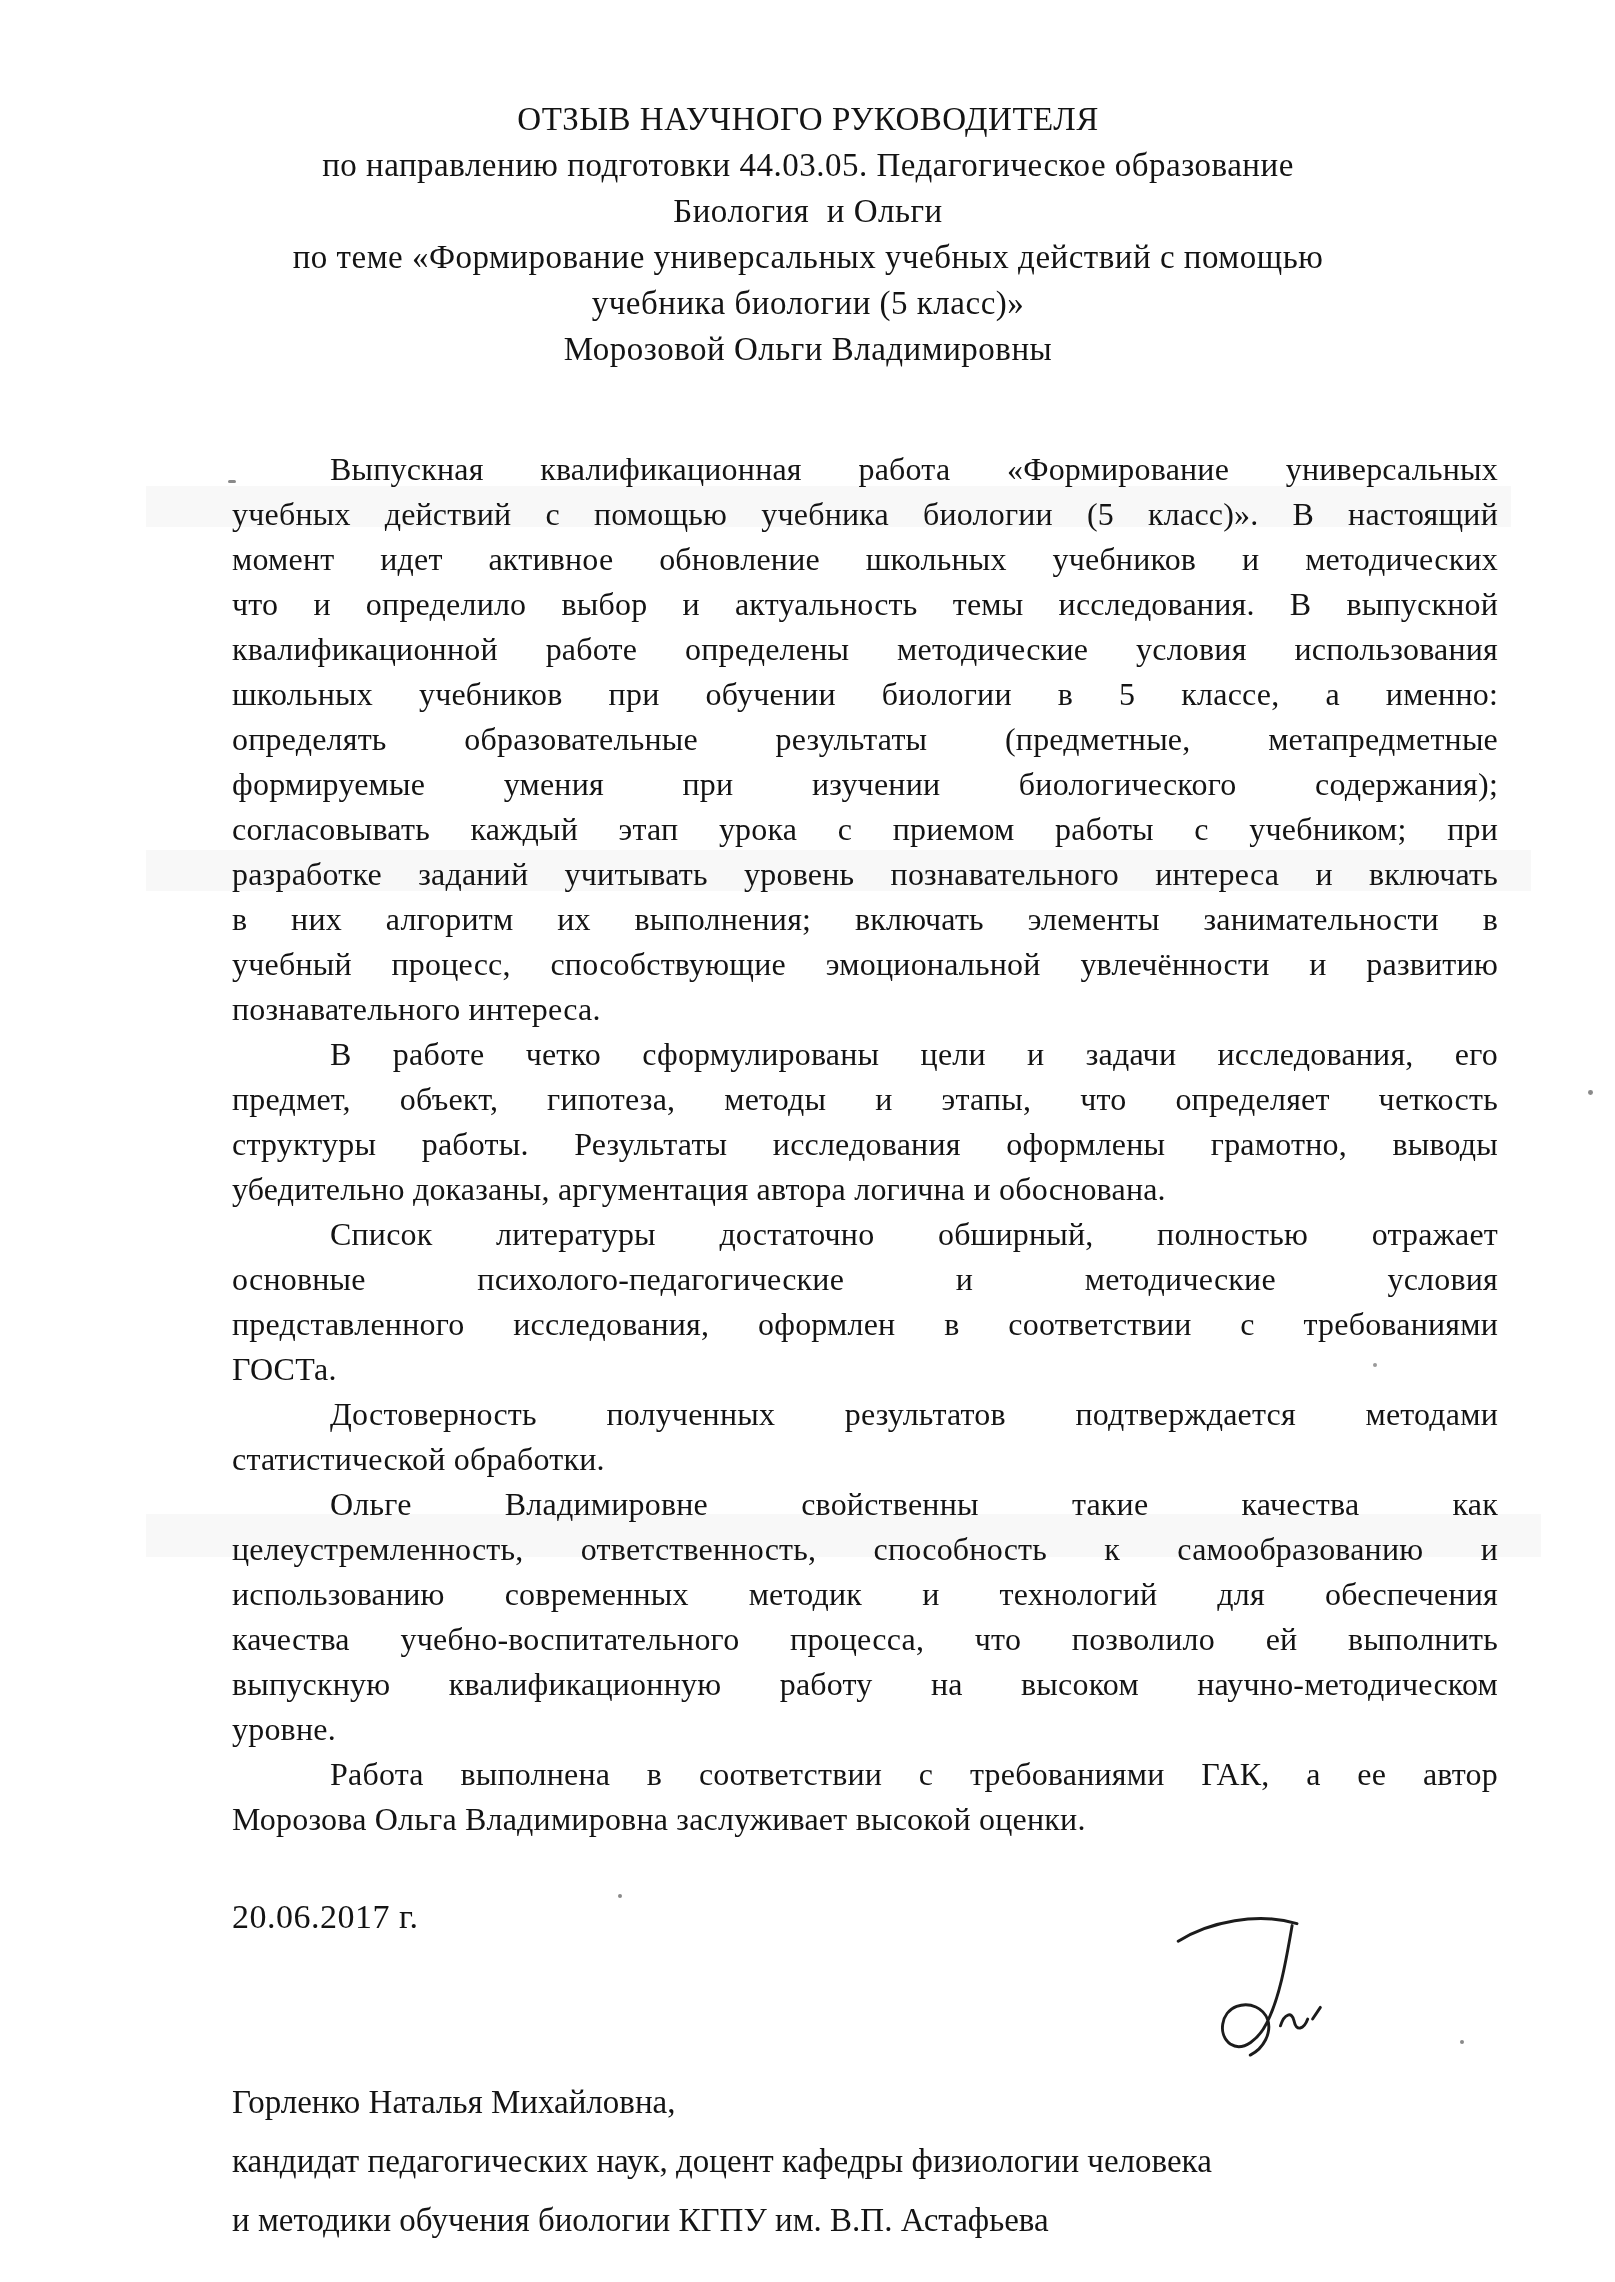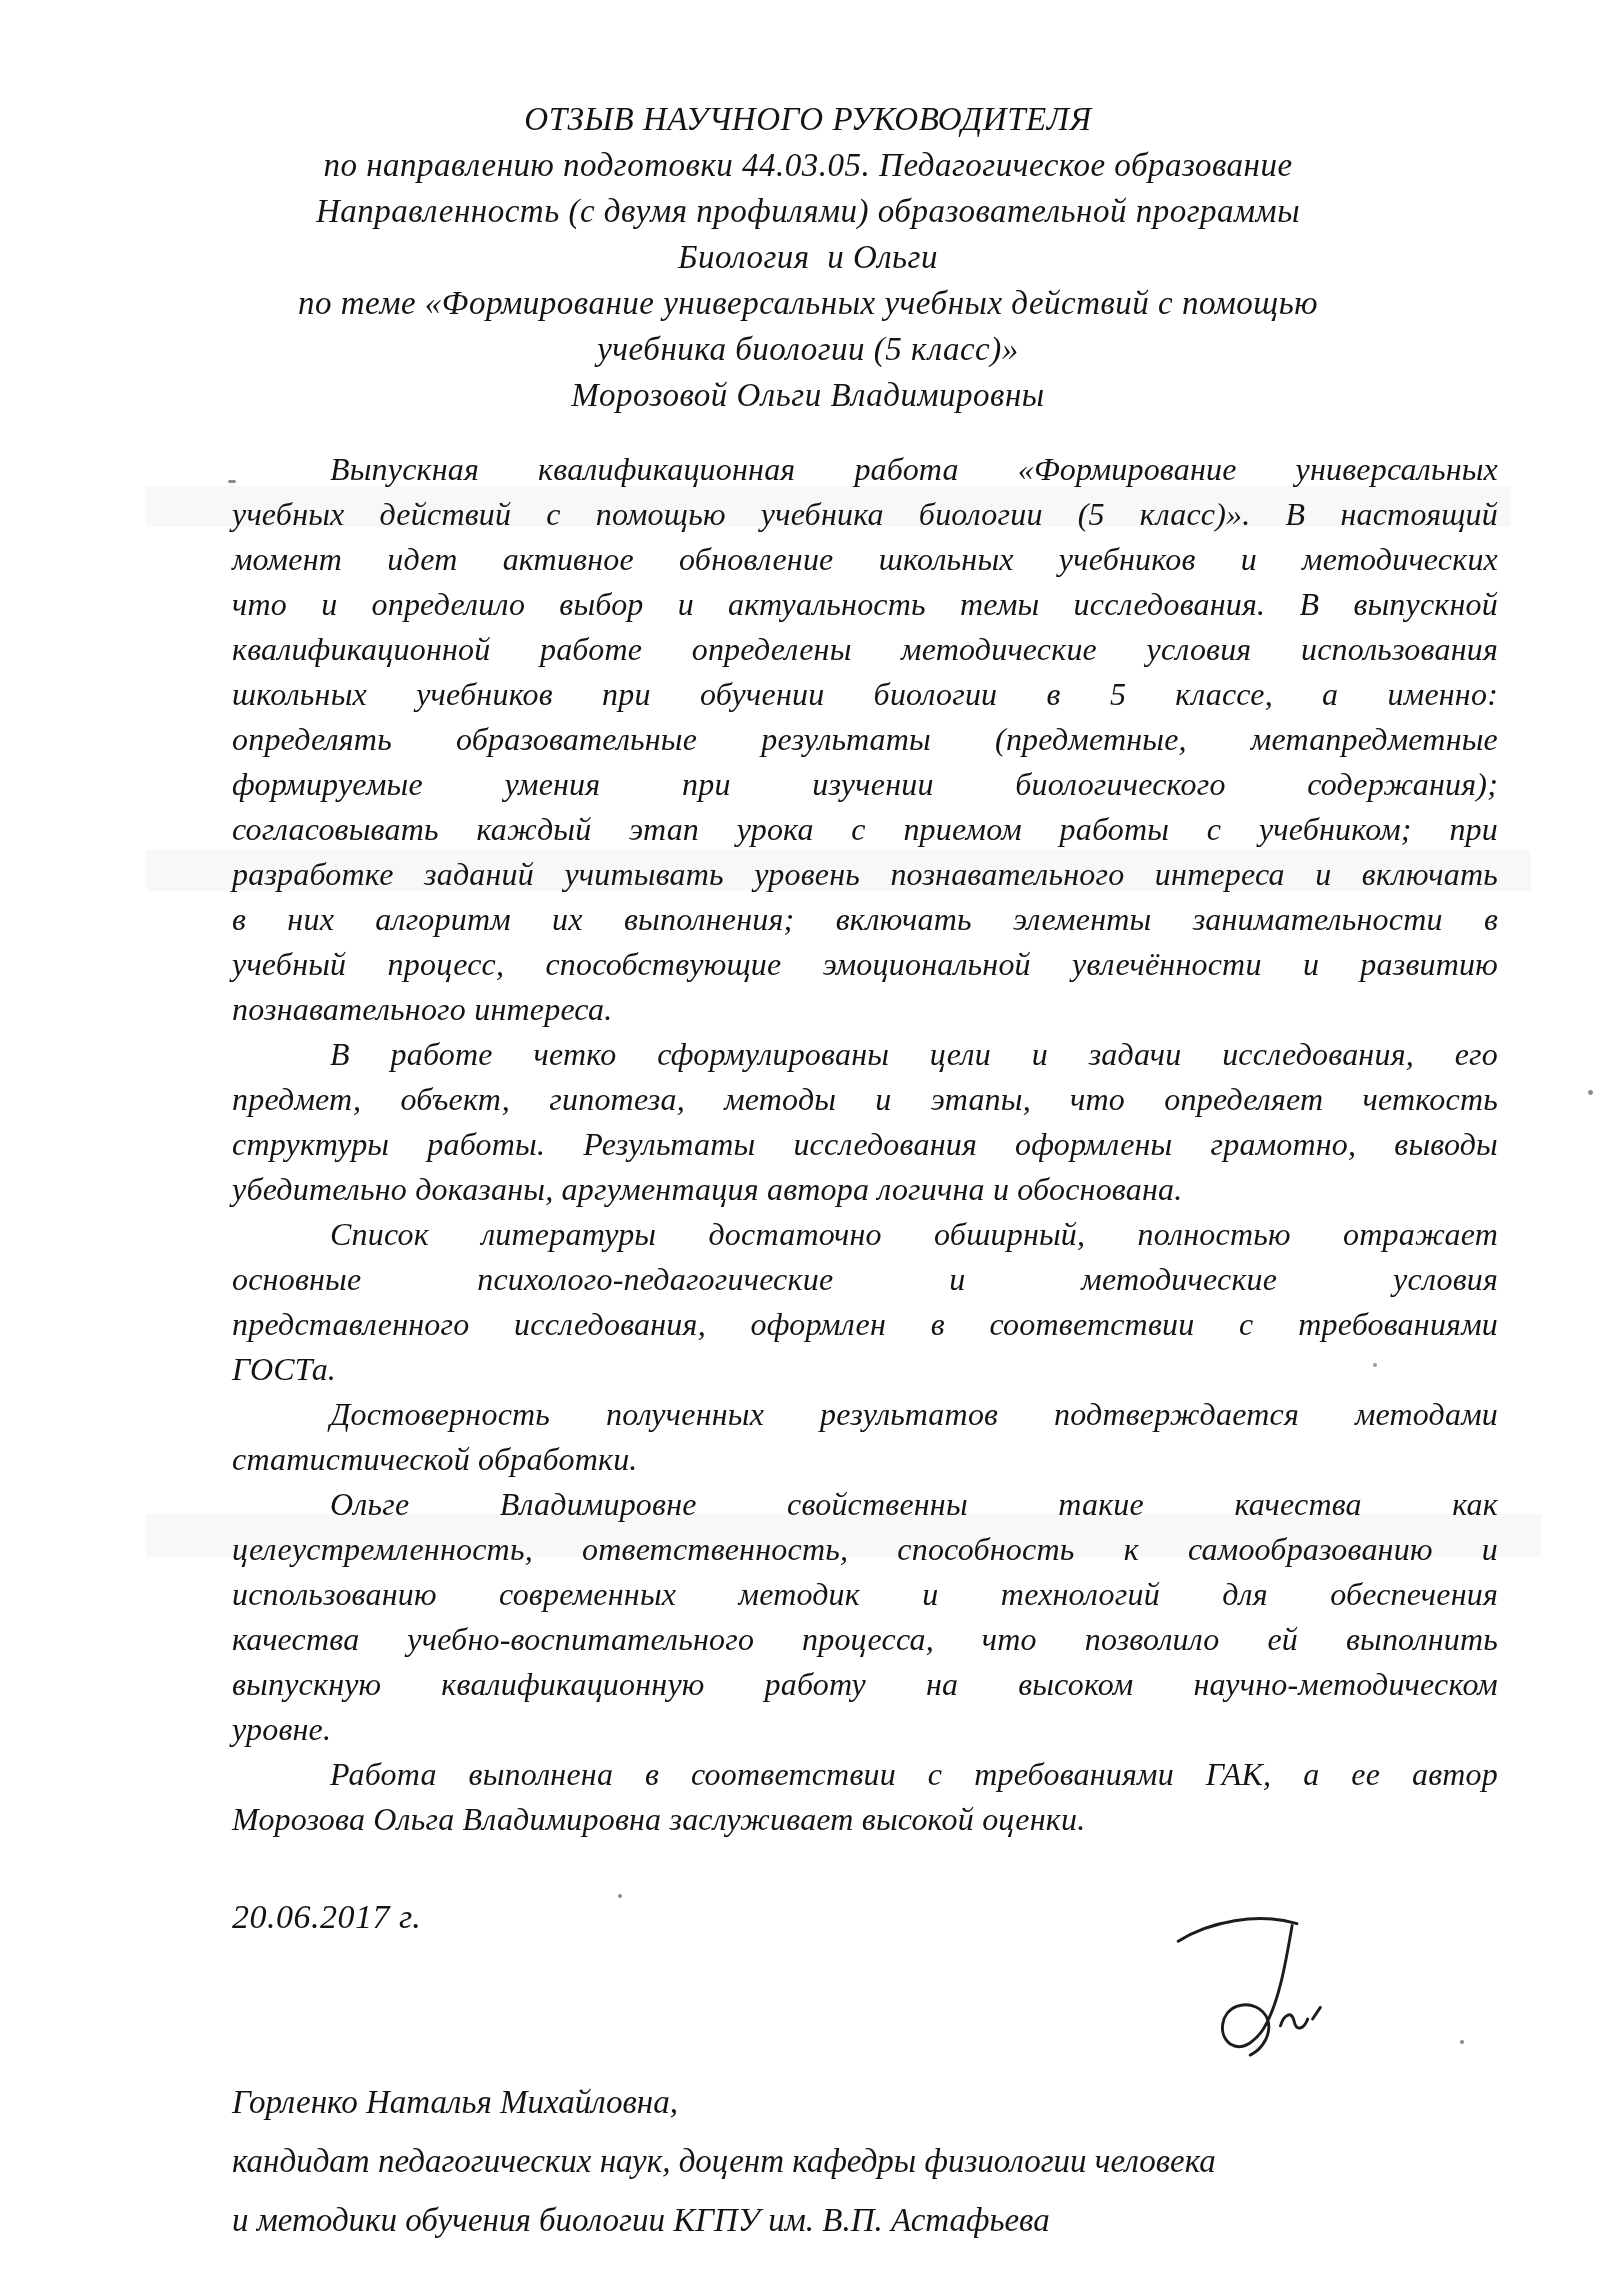--- a/index.html
+++ b/index.html
@@ -8,21 +8,20 @@
     background: #ffffff;
   }
   .page {
     position: relative;
     width: 1616px;
     height: 2282px;
     background: #ffffff;
     overflow: hidden;
     font-family: "Liberation Serif", serif;
     color: #141414;
-    font-style: italic;
   }
   
   .scan-band {
     position: absolute;
     background: #f3f3f3;
     opacity: 0.55;
     pointer-events: none;
   }
   
   .artifact {
@@ -90,21 +89,20 @@
 
 <div class="page">
 
   <div class="scan-band" style="left:146px; top:486px;  width:1365px; height:41px;"></div>
   <div class="scan-band" style="left:146px; top:850px;  width:1385px; height:41px;"></div>
   <div class="scan-band" style="left:146px; top:1514px; width:1395px; height:43px;"></div>
 
   <div class="header">
       <div class="hline">ОТЗЫВ НАУЧНОГО РУКОВОДИТЕЛЯ</div>
       <div class="hline">по направлению подготовки 44.03.05. Педагогическое образование</div>
-      <div class="hline">Направленность (с двумя профилями) образовательной программы</div>
       <div class="hline">Биология  и Ольги</div>
       <div class="hline">по теме «Формирование универсальных учебных действий с помощью</div>
       <div class="hline">учебника биологии (5 класс)»</div>
       <div class="hline">Морозовой Ольги Владимировны</div>
     </div>
 
   <div class="body-text">
       <div class="para">
         <div class="line first">Выпускная квалификационная работа «Формирование универсальных</div>
         <div class="line">учебных действий с помощью учебника биологии (5 класс)».  В настоящий</div>

